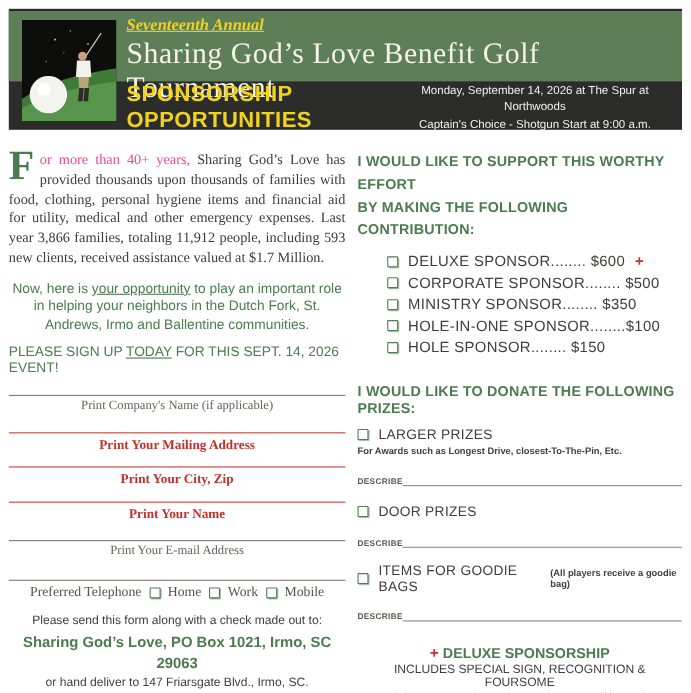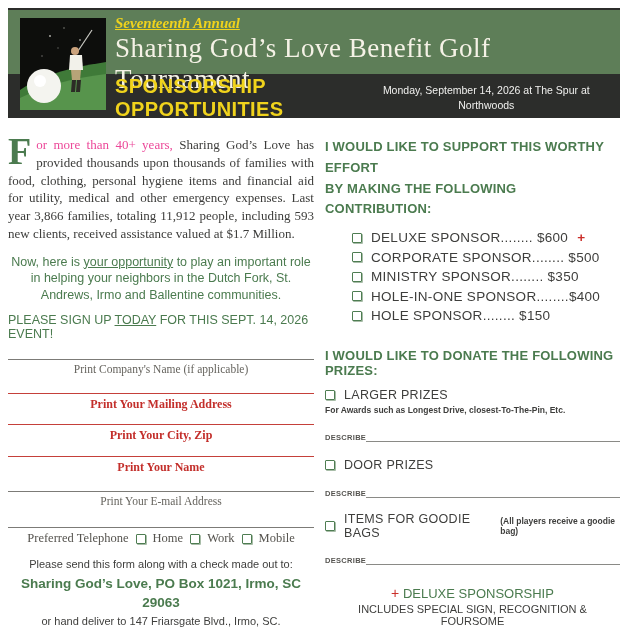--- a/index.html
+++ b/index.html
@@ -50,21 +50,21 @@
   .prize { display:flex; align-items:center; gap:9px; font-size:12.5px; color:#3e3e3c; letter-spacing:0.3px; margin-top:10px; }
   .inline-note { font-size:8.5px; font-weight:bold; color:#3e3e3c; letter-spacing:0; }
   .pnote { font-size:8.5px; font-weight:bold; color:#3e3e3c; margin-top:3px; }
   .describe { display:flex; align-items:flex-end; margin-top:19px; }
   .describe .dlabel { font-size:7.5px; font-weight:bold; color:#555450; letter-spacing:0.3px; }
   .describe .dline { flex:1; border-bottom:1px solid #8a8a86; height:8px; }
   .d1 { margin-top:18px; } .d2 { margin-top:17px; } .d3 { margin-top:16px; }
   .p2 { margin-top:16px; } .p3 { margin-top:14px; }
 
   .deluxe { margin-top:20px; text-align:center; }
-  .dtitle { font-size:13px; font-weight:normal; color:#4b7b4f; }
+  .dtitle { font-size:13px; font-weight:bold; color:#4b7b4f; }
   .plus2 { color:#cb2f2a; font-size:14px; }
   .dl1 { font-size:11px; color:#3e3e3c; margin-top:2px; }
   .dl2 { font-size:10.5px; color:#3e3e3c; margin-top:1px; }
 </style>
 </head>
 <body>
 
 <div class="page">
 
   <div class="header">
@@ -91,20 +91,21 @@
       </svg>
     </div>
     <div class="title-block">
       <div class="annual">Seventeenth Annual</div>
       <div class="title">Sharing God’s Love Benefit Golf Tournament</div>
     </div>
     <div class="subbar">
       <div class="sponsorship">SPONSORSHIP OPPORTUNITIES</div>
       <div class="date-block">
         <div>Monday, September 14, 2026 at The Spur at Northwoods</div>
+        <div>Captain's Choice - Shotgun Start at 9:00 a.m.</div>
       </div>
     </div>
   </div>
 
   <div class="col-left">
     <p class="intro">
       <span class="dropcap">F</span><span class="green-lead">or more than 40+ years,</span><span> Sharing God’s Love has provided thousands upon thousands of families with food, clothing, personal hygiene items and financial aid for utility, medical and other emergency expenses. Last year 3,866 families, totaling 11,912 people, including 593 new clients, received assistance valued at $1.7 Million.</span>
     </p>
     <p class="now">
       <span>Now, here is </span><span class="u">your opportunity</span><span> to play an important role in helping your neighbors in the Dutch Fork, St. Andrews, Irmo and Ballentine communities.</span>
@@ -168,21 +169,21 @@
       <div class="opt">
         <span class="cb"></span>
         <span>CORPORATE SPONSOR........ $500</span>
       </div>
       <div class="opt">
         <span class="cb"></span>
         <span>MINISTRY SPONSOR........ $350</span>
       </div>
       <div class="opt">
         <span class="cb"></span>
-        <span>HOLE-IN-ONE SPONSOR........$400</span>
+        <span>HOLE-IN-ONE SPONSOR........$100</span>
       </div>
       <div class="opt">
         <span class="cb"></span>
         <span>HOLE SPONSOR........ $150</span>
       </div>
     </div>
 
     <div class="rhead2">I WOULD LIKE TO DONATE THE FOLLOWING PRIZES:</div>
 
     <div class="prize">

